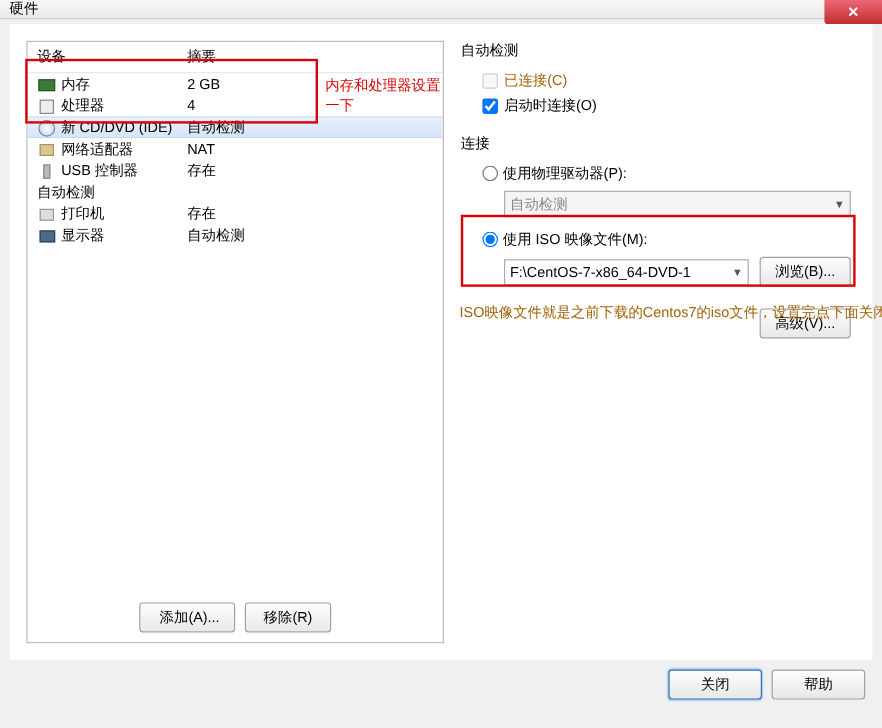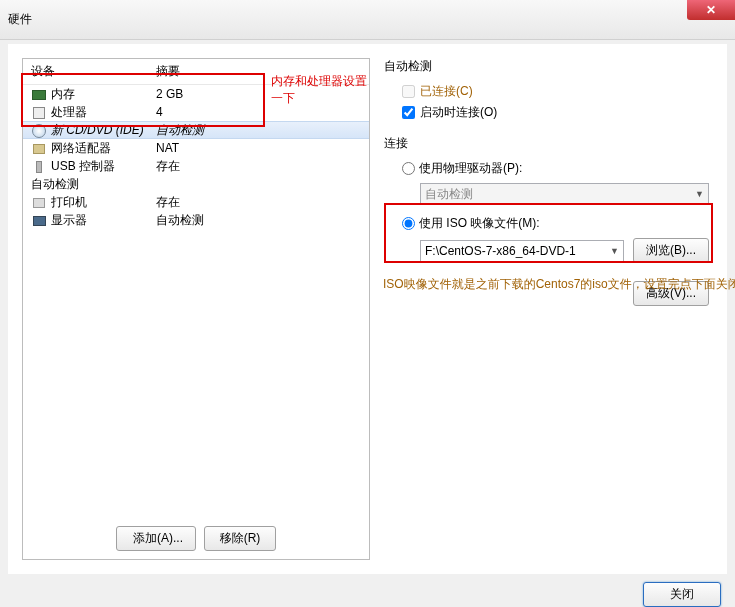--- a/index.html
+++ b/index.html
@@ -1,35 +1,35 @@
 <!DOCTYPE html>
 <html><head>
   <meta charset="utf-8">
   <style>
     * { margin: 0; padding: 0; box-sizing: border-box; font-family: "Microsoft YaHei", "Segoe UI", Tahoma, sans-serif; font-size: 12px; }
     body { background: #f0f0f0; width: 735px; height: 607px; overflow: hidden; }
     
-    .title-bar { height: 40px; background: linear-gradient(#f8f8f8, #e8e8e8); border-bottom: 1px solid #d0d0d0; display: flex; align-items: center; padding: 0 8px; position: relative; }
+    .title-bar { height: 16px; background: linear-gradient(#f8f8f8, #e8e8e8); border-bottom: 1px solid #d0d0d0; display: flex; align-items: center; padding: 0 8px; position: relative; }
     .title-bar .title { }
     .close-btn { position: absolute; right: 0; top: 0; width: 48px; height: 20px; background: linear-gradient(#e67, #c12e2e); color: #fff; display: flex; align-items: center; justify-content: center; border-bottom-left-radius: 3px; cursor: pointer; font-size: 13px; font-weight: bold; }
     
     .dialog-content { background: #fff; margin: 4px 8px 0 8px; height: 530px; display: flex; padding: 14px; gap: 10px; }
     
     .left-panel { width: 348px; border: 1px solid #bcbcbc; background: #fff; display: flex; flex-direction: column; position: relative; }
     .device-list { flex: 1; }
     .list-header { display: flex; padding: 4px 8px; border-bottom: 1px solid #e8e8e8; }
     .list-header .col1 { width: 125px; }
     .list-header .col2 { flex: 1; }
     .list-row { display: flex; align-items: center; padding: 2px 8px; height: 18px; }
-    .list-row.selected { background: linear-gradient(#e8f0fb, #d6e5f8); border-top: 1px solid #c4d8f0; border-bottom: 1px solid #c4d8f0; font-style: italic; }
+    .list-row.selected { background: linear-gradient(#e8f0fb, #d6e5f8); border-top: 1px solid #c4d8f0; border-bottom: 1px solid #c4d8f0; }
     .list-row .icon { width: 16px; height: 16px; margin-right: 4px; display: inline-flex; align-items: center; justify-content: center; }
     .list-row .col1 { width: 125px; display: flex; align-items: flex-end; }
     .list-row .col2 { flex: 1; }
     
-    .annotation1 { position: absolute; color: #d00; left: 248px; top: 14px; font-size: 12px; pointer-events: none; }
+    .annotation1 { position: absolute; color: #d00; left: 248px; top: 28px; font-size: 12px; pointer-events: none; }
     .redbox1 { position: absolute; border: 2px solid #d00; left: -2px; top: 14px; width: 244px; height: 54px; pointer-events: none; }
     
     .left-buttons { display: flex; justify-content: center; gap: 8px; padding: 8px; }
     .btn { background: linear-gradient(#fdfdfd, #e8e8e8); border: 1px solid #a0a0a0; border-radius: 3px; padding: 3px 12px; cursor: pointer; display: inline-flex; align-items: center; gap: 4px; min-width: 72px; justify-content: center; }
     
     .right-panel { flex: 1; padding: 0 4px; position: relative; }
     .group-title { margin-bottom: 8px; }
     .group { margin-bottom: 14px; }
     .indent { margin-left: 18px; }
     .checkbox-row { display: flex; align-items: center; gap: 5px; margin-bottom: 4px; }
@@ -213,13 +213,16 @@
           <span>高级(V)...</span>
         </button>
     </div>
   </div>
 </div>
 
 <div class="footer">
   <button class="btn primary">
       <span>关闭</span>
     </button>
+  <button class="btn">
+      <span>帮助</span>
+    </button>
 </div>
 
 </body></html>

